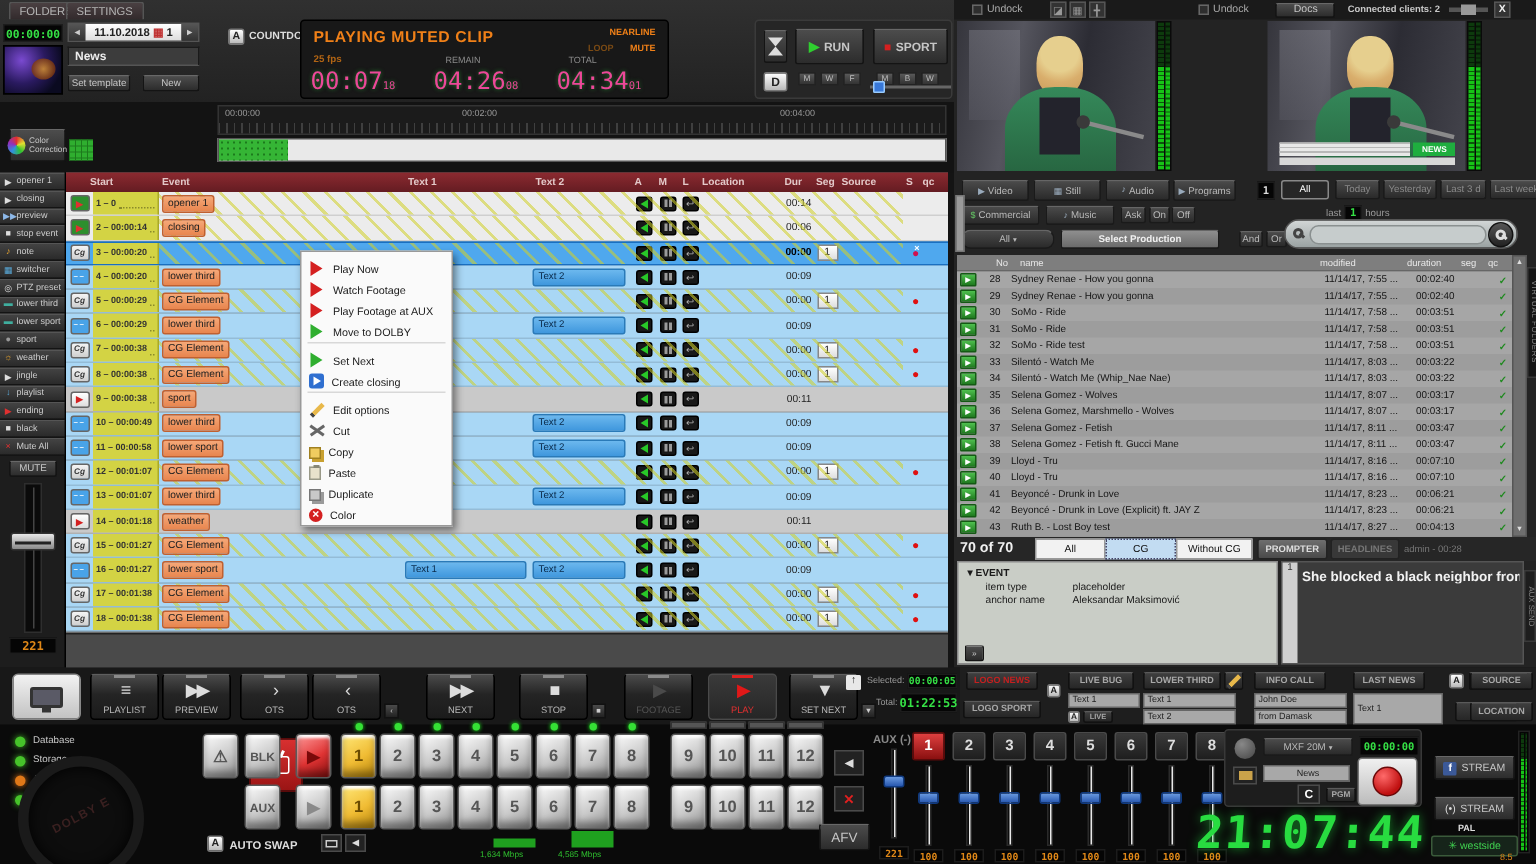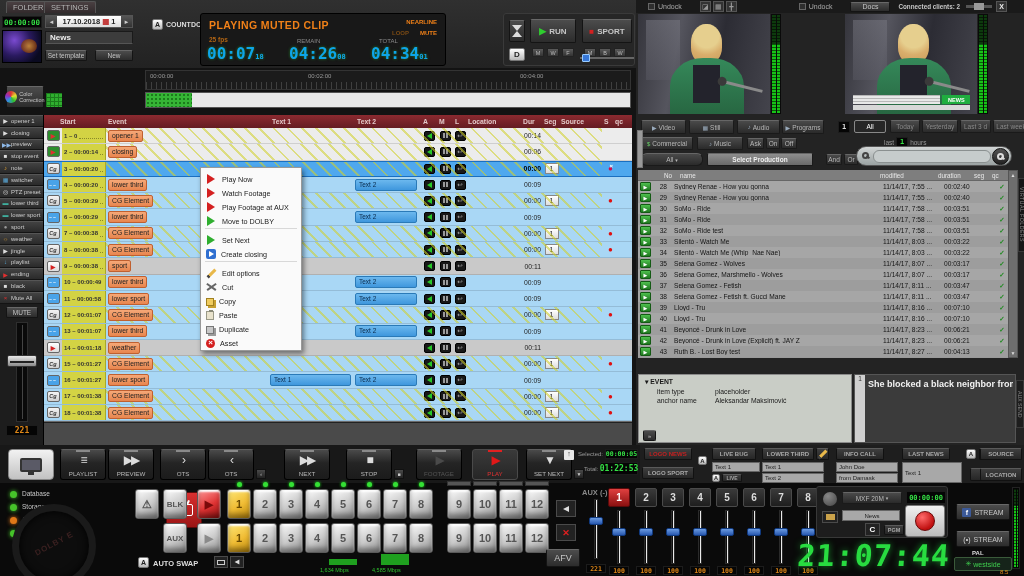--- a/index.html
+++ b/index.html
@@ -18,21 +18,21 @@
 #datefield{flex:1;background:linear-gradient(#fff,#ddd);color:#222;height:11px;font-size:7.5px;font-weight:bold;display:flex;align-items:center;justify-content:center;gap:2px}
 .dar{width:11px;height:11px;background:linear-gradient(#555,#333);color:#ccc;font-size:6px;display:flex;align-items:center;justify-content:center}
 #newsfield{position:absolute;left:45px;top:31px;width:88px;height:13px;background:#3c3c3c;border:1px solid #1a1a1a;border-bottom-color:#555;color:#eee;font-weight:bold;font-size:8px;display:flex;align-items:center;padding-left:4px}
 .hbtn{position:absolute;top:50px;height:11px;font-size:6.5px}
 #cdwrap{position:absolute;left:152px;top:19px;display:flex;align-items:center;gap:3px}
 #player{position:absolute;left:200px;top:13px;width:246px;height:53px;background:#181818;border:1px solid #000;border-radius:3px}
 #pstat{position:absolute;left:8px;top:5px;color:#f08018;font-weight:bold;font-size:10.5px;letter-spacing:.4px}
 #pfps{position:absolute;left:8px;top:22px;color:#b06414;font-size:6.5px;font-weight:bold}
 .pflag{position:absolute;font-size:6px;font-weight:bold;color:#f08018}
 .pl{position:absolute;font-size:6px;color:#8a8a8a}
-.pdig{position:absolute;top:30px;color:#0ea5e9;font-family:"DejaVu Sans Mono",monospace;font-weight:bold;font-size:16px;text-shadow:0 0 3px rgba(40,220,60,.5)}
+.pdig{position:absolute;top:30px;color:#ec4899;font-family:"DejaVu Sans Mono",monospace;font-weight:normal;font-size:16px;text-shadow:0 0 3px rgba(40,220,60,.5)}
 .pfr{font-size:7px;vertical-align:baseline}
 #runpanel{position:absolute;left:503px;top:13px;width:132px;height:53px;background:#262626;border:1px solid #3a3a3a;border-radius:3px}
 .hg{position:relative;width:10px;height:14px;display:flex;flex-direction:column;align-items:center;justify-content:center}
 .hg i{display:block;width:0;height:0;border-left:5px solid transparent;border-right:5px solid transparent}
 .hg i.t{border-top:6px solid #ddd}.hg i.b{border-bottom:6px solid #ddd}
 #runbtn{position:absolute;left:26px;top:5px;width:46px;height:24px;font-size:8px;font-weight:bold;gap:3px}
 #finbtn{position:absolute;left:78px;top:5px;width:50px;height:24px;font-size:8px;font-weight:bold;gap:3px}
 .subkey{position:absolute;width:12px;height:9px;font-size:5.5px;background:linear-gradient(#5a5a5a,#333);border:1px solid #222;color:#bbb;display:flex;align-items:center;justify-content:center;border-radius:1px}
 
 #tl{position:absolute;left:0;top:68px;width:636px;height:47px;background:#131313}
@@ -230,21 +230,21 @@
 <div id="app">
 
   <div id="hdr">
     <span class="tab" style="left:6px">FOLDERS</span>
     <span class="tab" style="left:44px">SETTINGS</span>
     <div class="dig abs" style="left:2px;top:16px;width:40px;height:12px;font-size:7.5px">00:00:00</div>
     <div id="thumb"></div>
     <div id="datebox">
       <span class="dar">◄</span>
       <span id="datefield">
-          <span>17.10.2018</span>
+          <span>11.10.2018</span>
           <span style="color:#c03030">▦</span>
           <span>1</span>
         </span>
       <span class="dar">►</span>
     </div>
     <div id="newsfield">News</div>
     <div class="btn hbtn" style="left:45px;width:42px">Set template</div>
     <div class="btn hbtn" style="left:95px;width:38px">New</div>
     <div id="cdwrap">
       <span class="akey" style="width:11px;height:11px;font-size:7px">A</span>
@@ -1030,21 +1030,21 @@
       <div class="mitem">
      <span class="ic paste"></span>
         <span>Paste</span>
       </div>
       <div class="mitem">
      <span class="ic dup"></span>
         <span>Duplicate</span>
       </div>
       <div class="mitem">
      <span class="ic remove"></span>
-        <span>Asset</span>
+        <span>Color</span>
       </div>
     </div>
 
   <div id="right">
     <div id="rtop">
       <span style="margin-left:12px;display:flex;align-items:center;gap:3px">
           <span class="chk"></span>
           <span style="color:#aaa;font-size:7px">Undock</span>
         </span>
       <span class="tico" style="margin-left:18px">◪</span>
@@ -1298,20 +1298,29 @@
   </div>
         </div>
     </div>
     <div id="mscroll">
       <span class="sarr" style="top:1px">▲</span>
       <span class="sarr" style="bottom:1px">▼</span>
     </div>
     <div id="mthumb"></div>
     <div id="vftab">VIRTUAL FOLDERS</div>
 
+    <div id="bfoot">
+      <span id="mcount">70 of 70</span>
+      <span class="cgtab" style="left:54px;width:47px">All</span>
+      <span class="cgtab sel" style="left:101px;width:47px">CG</span>
+      <span class="cgtab" style="left:148px;width:51px">Without CG</span>
+      <span class="ptab" style="left:202px;width:47px;background:linear-gradient(#6e6e6e,#4a4a4a);color:#ddd;border:1px solid #222">PROMPTER</span>
+      <span class="ptab" style="left:251px;width:46px;background:#383838;color:#777;border:1px solid #222">HEADLINES</span>
+      <span id="sess">admin - 00:28</span>
+    </div>
 
     <div id="evpanel">
       <div class="er" style="left:6px;top:3px;font-weight:bold"><span>▾ </span><span>EVENT</span></div>
       <div class="er" style="left:18px;top:13px">item type</div>
       <div class="er" style="left:76px;top:13px">placeholder</div>
       <div class="er" style="left:18px;top:22px">anchor name</div>
       <div class="er" style="left:76px;top:22px">Aleksandar Maksimović</div>
       <div class="btn" id="morebtn">»</div>
     </div>
     <div id="prompt">

